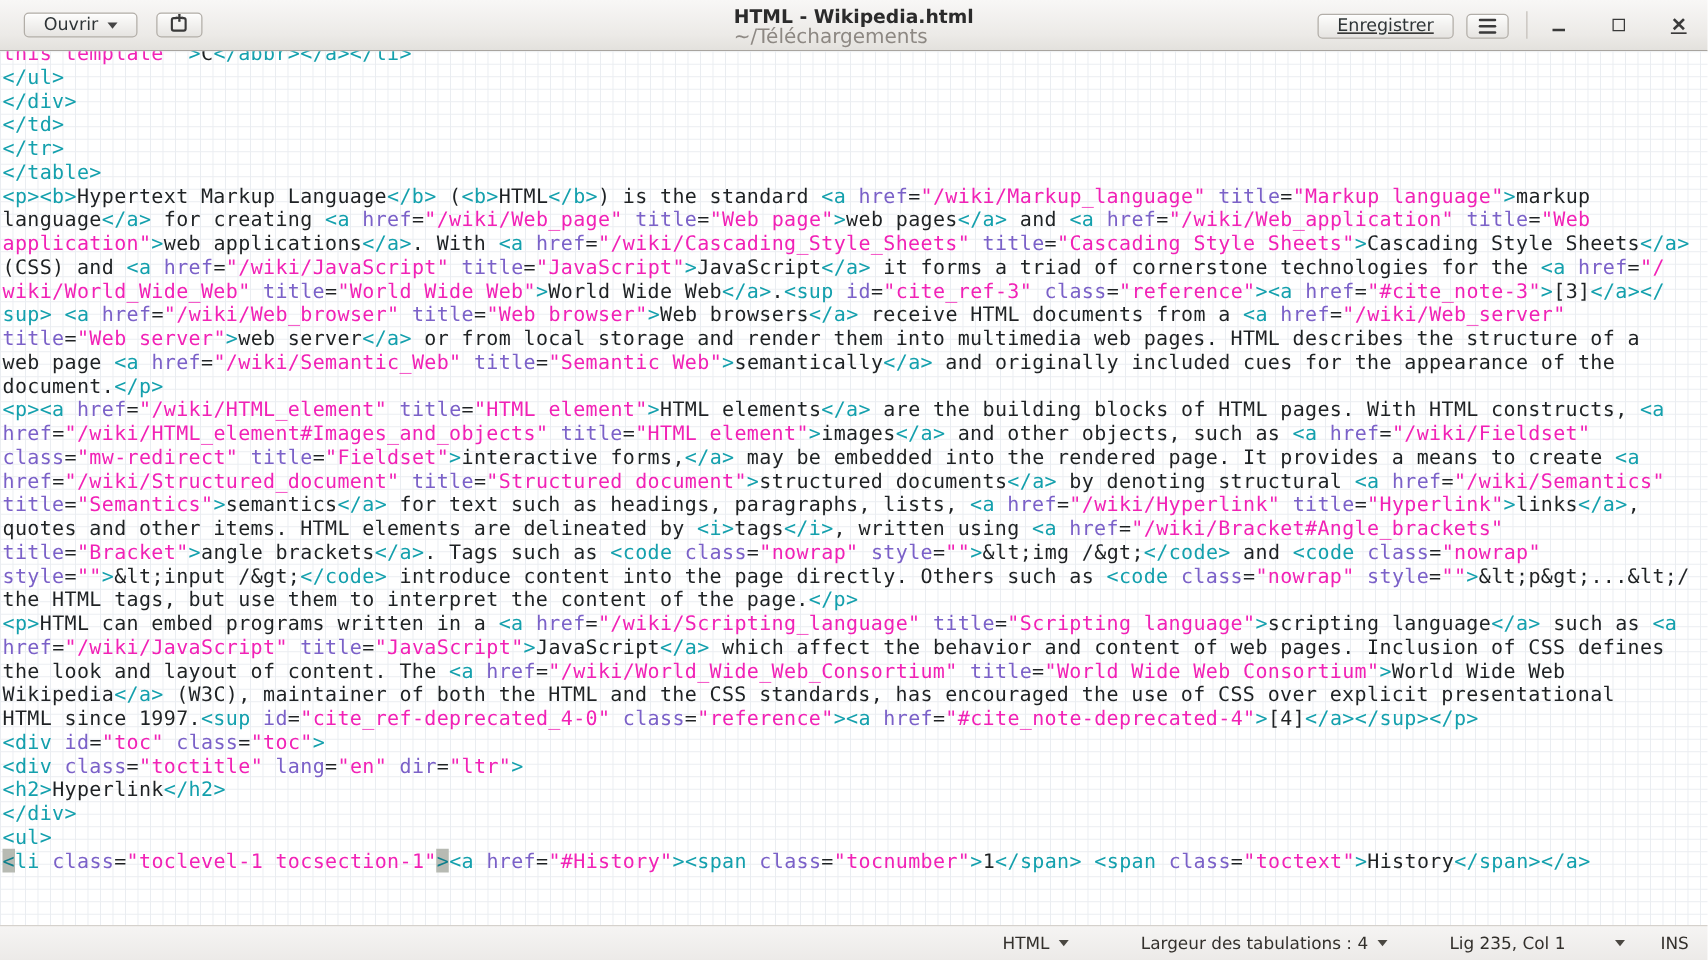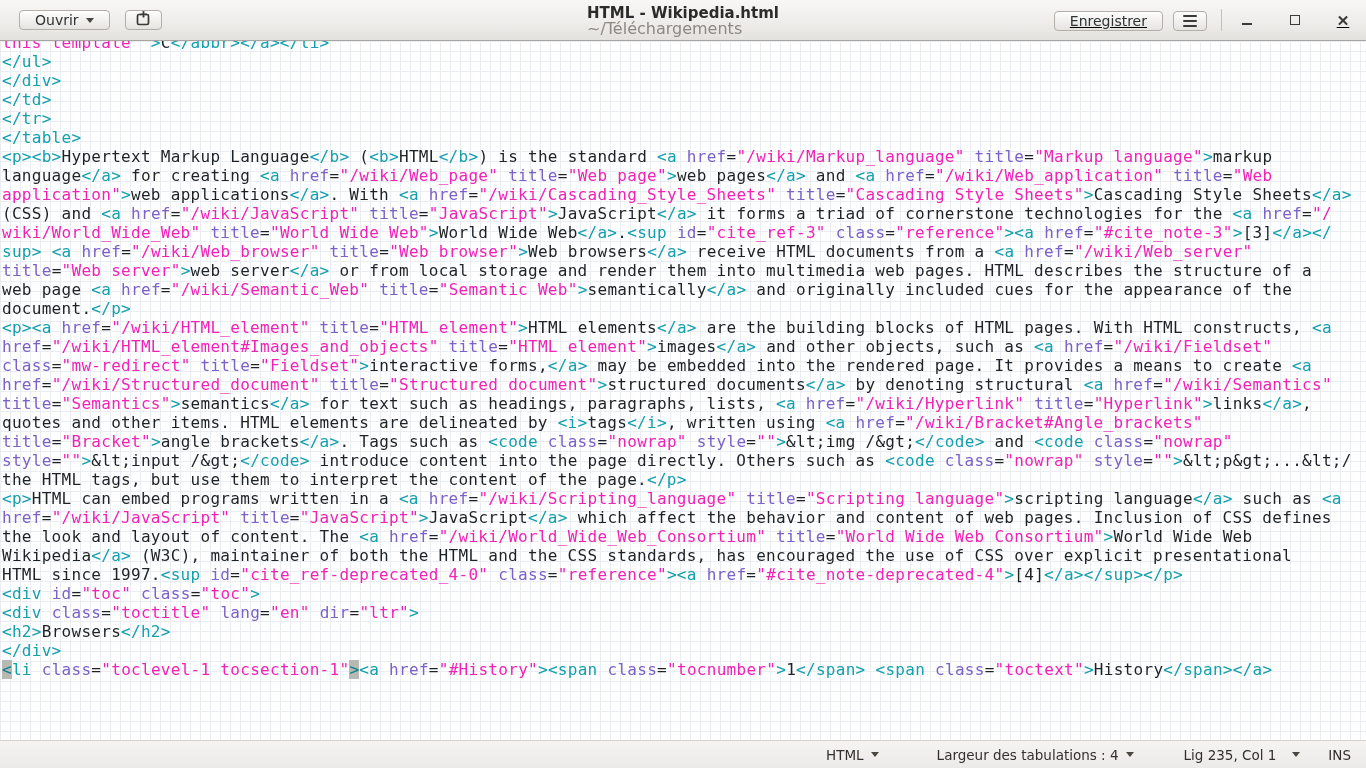--- a/index.html
+++ b/index.html
@@ -52,21 +52,21 @@
   
   .statusbar{height:27px;flex:0 0 27px;display:flex;align-items:center;justify-content:flex-end;
     background:linear-gradient(180deg,#f5f4f3,#eceae8);border-top:1px solid #d5d1cc;
     font-size:13.5px;color:#33302c;}
   .sb-item{display:inline-flex;align-items:center;gap:7px;background:transparent;border:none;
     font-size:13.5px;color:#33302c;font-family:"DejaVu Sans", sans-serif;cursor:pointer;padding:0;}
   .sb-caret{width:0;height:0;border-left:4px solid transparent;border-right:4px solid transparent;
     border-top:5px solid #4a4741;display:inline-block;}
   .sb-lang{margin-right:18px;}
   .sb-tab{margin-right:50px;padding-left:40px;}
-  .sb-pos{margin-right:16px;}
+  .sb-pos{margin-right:40px;}
   .sb-lonecaret{margin-right:28px;}
   .sb-ins{margin-right:15px;cursor:default;}
 </style>
 </head>
 <body>
 
 <div class="window">
 
   <header class="headerbar">
     <div class="hb-left">
@@ -141,22 +141,23 @@
         <div class="ln"><span class="a">title</span><span class="p">=</span><span class="s">"Bracket"</span><span class="t">&gt;</span><span class="p">angle brackets</span><span class="t">&lt;/a&gt;</span><span class="p">. Tags such as </span><span class="t">&lt;code</span><span class="p"> </span><span class="a">class</span><span class="p">=</span><span class="s">"nowrap"</span><span class="p"> </span><span class="a">style</span><span class="p">=</span><span class="s">""</span><span class="t">&gt;</span><span class="p">&amp;lt;img /&amp;gt;</span><span class="t">&lt;/code&gt;</span><span class="p"> and </span><span class="t">&lt;code</span><span class="p"> </span><span class="a">class</span><span class="p">=</span><span class="s">"nowrap"</span></div>
         <div class="ln"><span class="a">style</span><span class="p">=</span><span class="s">""</span><span class="t">&gt;</span><span class="p">&amp;lt;input /&amp;gt;</span><span class="t">&lt;/code&gt;</span><span class="p"> introduce content into the page directly. Others such as </span><span class="t">&lt;code</span><span class="p"> </span><span class="a">class</span><span class="p">=</span><span class="s">"nowrap"</span><span class="p"> </span><span class="a">style</span><span class="p">=</span><span class="s">""</span><span class="t">&gt;</span><span class="p">&amp;lt;p&amp;gt;...&amp;lt;/</span></div>
         <div class="ln"><span class="p">the HTML tags, but use them to interpret the content of the page.</span><span class="t">&lt;/p&gt;</span></div>
         <div class="ln"><span class="t">&lt;p&gt;</span><span class="p">HTML can embed programs written in a </span><span class="t">&lt;a</span><span class="p"> </span><span class="a">href</span><span class="p">=</span><span class="s">"/wiki/Scripting_language"</span><span class="p"> </span><span class="a">title</span><span class="p">=</span><span class="s">"Scripting language"</span><span class="t">&gt;</span><span class="p">scripting language</span><span class="t">&lt;/a&gt;</span><span class="p"> such as </span><span class="t">&lt;a</span></div>
         <div class="ln"><span class="a">href</span><span class="p">=</span><span class="s">"/wiki/JavaScript"</span><span class="p"> </span><span class="a">title</span><span class="p">=</span><span class="s">"JavaScript"</span><span class="t">&gt;</span><span class="p">JavaScript</span><span class="t">&lt;/a&gt;</span><span class="p"> which affect the behavior and content of web pages. Inclusion of CSS defines</span></div>
         <div class="ln"><span class="p">the look and layout of content. The </span><span class="t">&lt;a</span><span class="p"> </span><span class="a">href</span><span class="p">=</span><span class="s">"/wiki/World_Wide_Web_Consortium"</span><span class="p"> </span><span class="a">title</span><span class="p">=</span><span class="s">"World Wide Web Consortium"</span><span class="t">&gt;</span><span class="p">World Wide Web</span></div>
         <div class="ln"><span class="p">Wikipedia</span><span class="t">&lt;/a&gt;</span><span class="p"> (W3C), maintainer of both the HTML and the CSS standards, has encouraged the use of CSS over explicit presentational</span></div>
         <div class="ln"><span class="p">HTML since 1997.</span><span class="t">&lt;sup</span><span class="p"> </span><span class="a">id</span><span class="p">=</span><span class="s">"cite_ref-deprecated_4-0"</span><span class="p"> </span><span class="a">class</span><span class="p">=</span><span class="s">"reference"</span><span class="t">&gt;&lt;a</span><span class="p"> </span><span class="a">href</span><span class="p">=</span><span class="s">"#cite_note-deprecated-4"</span><span class="t">&gt;</span><span class="p">[4]</span><span class="t">&lt;/a&gt;&lt;/sup&gt;&lt;/p&gt;</span></div>
         <div class="ln"><span class="t">&lt;div</span><span class="p"> </span><span class="a">id</span><span class="p">=</span><span class="s">"toc"</span><span class="p"> </span><span class="a">class</span><span class="p">=</span><span class="s">"toc"</span><span class="t">&gt;</span></div>
         <div class="ln"><span class="t">&lt;div</span><span class="p"> </span><span class="a">class</span><span class="p">=</span><span class="s">"toctitle"</span><span class="p"> </span><span class="a">lang</span><span class="p">=</span><span class="s">"en"</span><span class="p"> </span><span class="a">dir</span><span class="p">=</span><span class="s">"ltr"</span><span class="t">&gt;</span></div>
-        <div class="ln"><span class="t">&lt;h2&gt;</span><span class="p">Browsers</span><span class="t">&lt;/h2&gt;</span></div>
+        <div class="ln"><span class="t">&lt;h2&gt;</span><span class="p">Hyperlink</span><span class="t">&lt;/h2&gt;</span></div>
         <div class="ln"><span class="t">&lt;/div&gt;</span></div>
+        <div class="ln"><span class="t">&lt;ul&gt;</span></div>
         <div class="ln"><span class="h">&lt;</span><span class="t">li</span><span class="p"> </span><span class="a">class</span><span class="p">=</span><span class="s">"toclevel-1 tocsection-1"</span><span class="h">&gt;</span><span class="t">&lt;a</span><span class="p"> </span><span class="a">href</span><span class="p">=</span><span class="s">"#History"</span><span class="t">&gt;&lt;span</span><span class="p"> </span><span class="a">class</span><span class="p">=</span><span class="s">"tocnumber"</span><span class="t">&gt;</span><span class="p">1</span><span class="t">&lt;/span&gt;</span><span class="p"> </span><span class="t">&lt;span</span><span class="p"> </span><span class="a">class</span><span class="p">=</span><span class="s">"toctext"</span><span class="t">&gt;</span><span class="p">History</span><span class="t">&lt;/span&gt;&lt;/a&gt;</span></div>
       </div>
   </main>
 
   <footer class="statusbar">
     <button class="sb-item sb-lang">
       <span>HTML</span>
       <span class="sb-caret"></span>
     </button>
     <button class="sb-item sb-tab">

